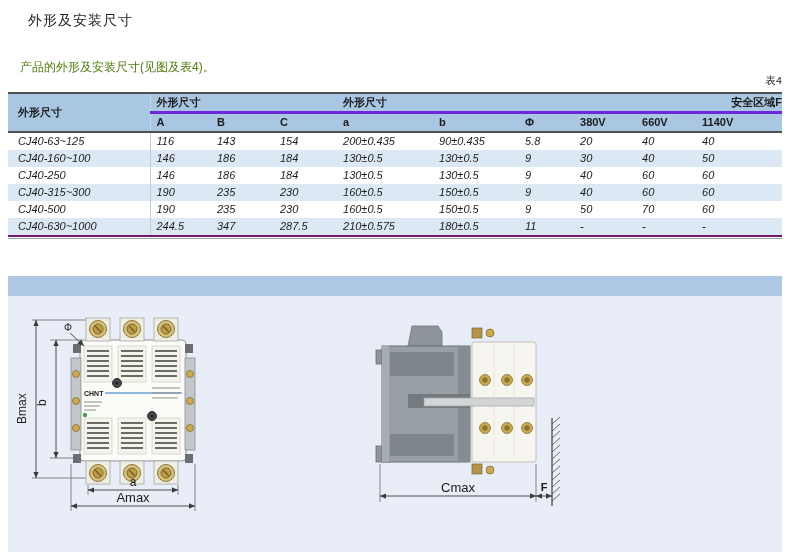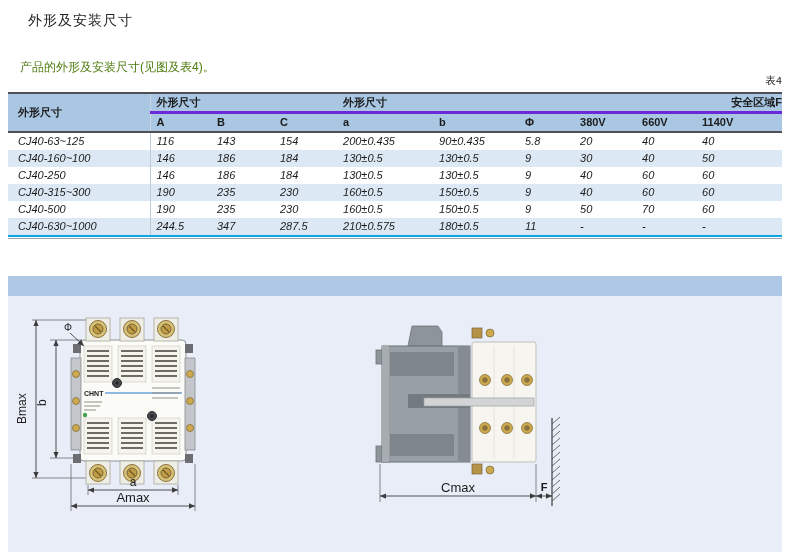--- a/index.html
+++ b/index.html
@@ -17,21 +17,21 @@
   .dim-table th,.dim-table td{padding:0 0 0 6px;text-align:left;white-space:nowrap;overflow:hidden;font-weight:normal;}
   .dim-table thead th{background:var(--header-blue,#a9c6e3);font-weight:bold;height:17px;line-height:17px;}
   .h1 th{border-bottom:3px solid #6d28d9;}
   th.model-h{padding-left:10px;border-right:1px solid #c9d4e0;border-bottom:2px solid #4f5054 !important;}
   .h2 th{border-bottom:2px solid #4f5054;}
   th.safe-h{position:relative;text-align:right;}
   th.safe-h .unit{position:absolute;right:3px;top:12px;line-height:17px;}
   .dim-table tbody td{height:17px;line-height:17px;background:#fff;font-style:italic;}
   .dim-table tbody tr:nth-child(even) td{background:var(--row-alt-blue,#dce8f4);}
   .dim-table tbody td:first-child{padding-left:10px;border-right:1px solid #c0ccd9;}
-  .dim-table tbody tr:last-child td{border-bottom:2px solid #0ea5e9;margin-top:32px;}
+  .dim-table tbody tr:last-child td{border-bottom:2px solid #701a75;margin-top:32px;}
   .table-underline{position:absolute;left:8px;top:238px;width:774px;height:0;border-top:1px solid #9aa0a8;}
   .panel{position:absolute;left:8px;top:276px;width:774px;height:276px;background:var(--panel-bg,#e8edf7);}
   .panel-band{height:20px;width:100%;background:var(--band-blue,#aec7e4);}
   .front-svg{position:absolute;left:6px;top:30px;}
   .side-svg{position:absolute;left:360px;top:30px;}
   svg text{font-family:"Liberation Sans","DejaVu Sans",sans-serif;fill:#1b1b1b;}
 </style>
 </head>
 <body>
 

